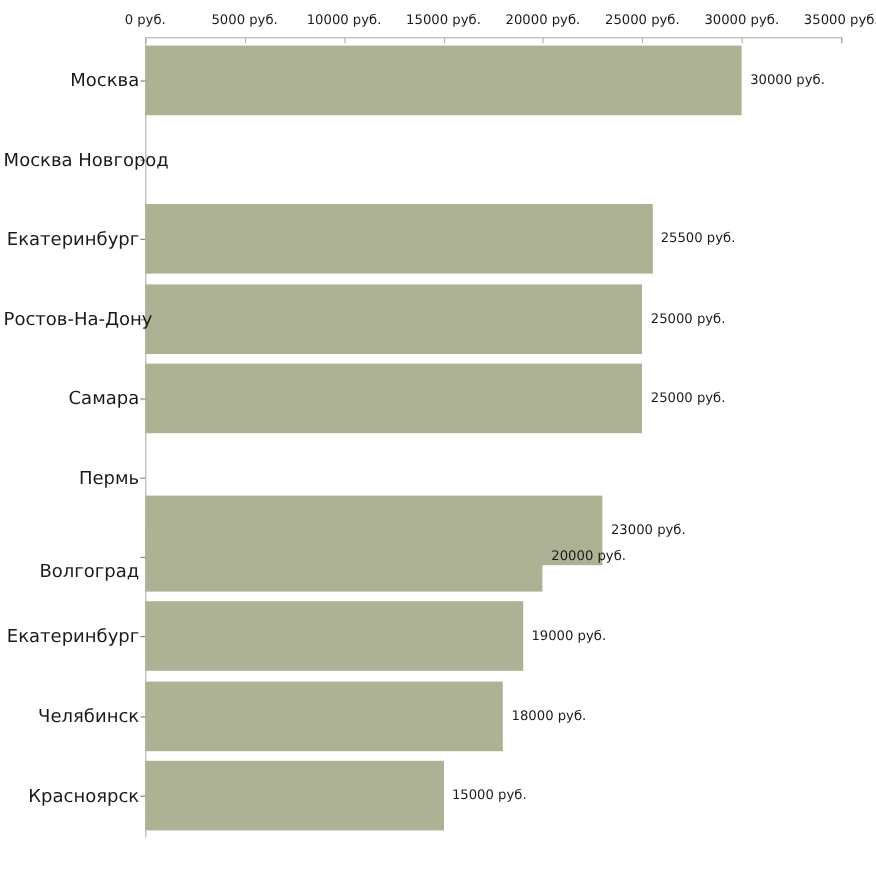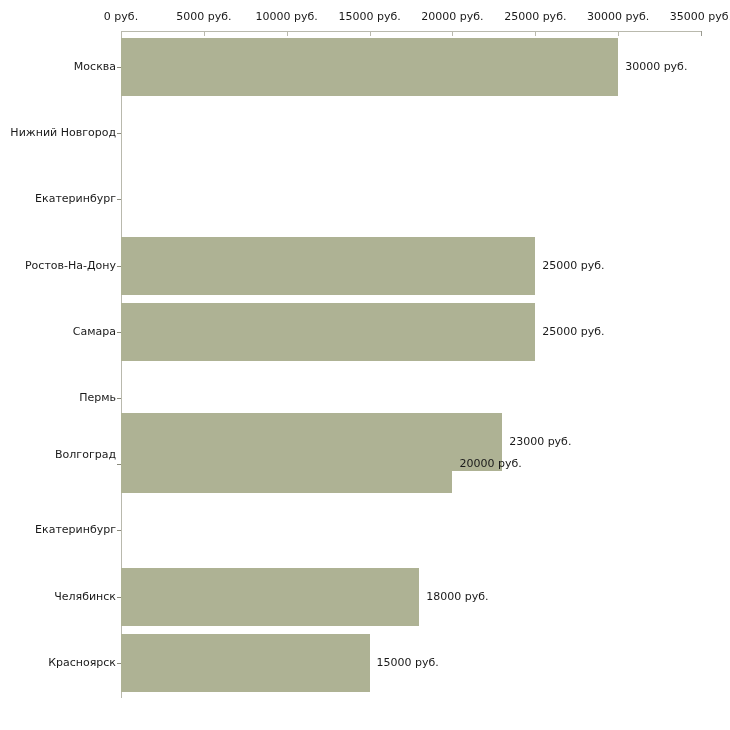--- a/index.html
+++ b/index.html
@@ -103,21 +103,21 @@
     white-space: nowrap;
     font-size: 11px;
     line-height: 12px;
     color: #1a1a1a;
     padding-left: 7px;
   }
   .cat-label {
     position: absolute;
     right: 735px;       
     white-space: nowrap;
-    font-size: 11px;
+    font-size: 15px;
     line-height: 12px;
     color: #1a1a1a;
     text-align: right;
     transform: translateY(-50%);
   }
 </style>
 </head>
 <body>
 
 <div id="chart-root">
@@ -146,21 +146,25 @@
   <div class="y-axis-line"></div>
 
   <div class="plot-area" id="plot-area">
       <div class="bar-row" style="top: 7px; width: 580px;">
         <div class="bar" style="width: 497.143px; background: rgb(174, 178, 148);"></div>
         <div class="bar-value" style="left: 497.143px;">30000 руб.</div>
       </div>
       <div class="y-tick" style="top: 36px;"></div>
       <div class="cat-label" style="right: auto; left: -118px; width: 113px; top: 36px;">Москва</div>
       <div class="y-tick" style="top: 102.2px;"></div>
-      <div class="cat-label" style="right: auto; left: -118px; width: 113px; top: 102.2px;">Нижний Новгород</div>
+      <div class="cat-label" style="right: auto; left: -118px; width: 113px; top: 102.2px;">Москва Новгород</div>
+      <div class="bar-row" style="top: 139.4px; width: 580px;">
+        <div class="bar" style="width: 422.571px; background: rgb(174, 178, 148);"></div>
+        <div class="bar-value" style="left: 422.571px;">25500 руб.</div>
+      </div>
       <div class="y-tick" style="top: 168.4px;"></div>
       <div class="cat-label" style="right: auto; left: -118px; width: 113px; top: 168.4px;">Екатеринбург</div>
       <div class="bar-row" style="top: 205.6px; width: 580px;">
         <div class="bar" style="width: 414.286px; background: rgb(174, 178, 148);"></div>
         <div class="bar-value" style="left: 414.286px;">25000 руб.</div>
       </div>
       <div class="y-tick" style="top: 234.6px;"></div>
       <div class="cat-label" style="right: auto; left: -118px; width: 113px; top: 234.6px;">Ростов-На-Дону</div>
       <div class="bar-row" style="top: 271.8px; width: 580px;">
         <div class="bar" style="width: 414.286px; background: rgb(174, 178, 148);"></div>
@@ -172,21 +176,25 @@
         <div class="bar" style="width: 381.143px; background: rgb(174, 178, 148);"></div>
         <div class="bar-value" style="left: 381.143px;">23000 руб.</div>
       </div>
       <div class="y-tick" style="top: 367px;"></div>
       <div class="cat-label" style="right: auto; left: -118px; width: 113px; top: 367px;">Пермь</div>
       <div class="bar-row" style="top: 404.2px; width: 580px;">
         <div class="bar" style="width: 331.429px; background: rgb(174, 178, 148);"></div>
         <div class="bar-value" style="left: 331.429px;">20000 руб.</div>
       </div>
       <div class="y-tick" style="top: 433.2px;"></div>
-      <div class="cat-label" style="right: auto; left: -118px; width: 113px; top: 424px;">Волгоград</div>
+      <div class="cat-label" style="right: auto; left: -118px; width: 113px; top: 445px;">Волгоград</div>
+      <div class="bar-row" style="top: 470.4px; width: 580px;">
+        <div class="bar" style="width: 314.857px; background: rgb(174, 178, 148);"></div>
+        <div class="bar-value" style="left: 314.857px;">19000 руб.</div>
+      </div>
       <div class="y-tick" style="top: 499.4px;"></div>
       <div class="cat-label" style="right: auto; left: -118px; width: 113px; top: 499.4px;">Екатеринбург</div>
       <div class="bar-row" style="top: 536.6px; width: 580px;">
         <div class="bar" style="width: 298.286px; background: rgb(174, 178, 148);"></div>
         <div class="bar-value" style="left: 298.286px;">18000 руб.</div>
       </div>
       <div class="y-tick" style="top: 565.6px;"></div>
       <div class="cat-label" style="right: auto; left: -118px; width: 113px; top: 565.6px;">Челябинск</div>
       <div class="bar-row" style="top: 602.8px; width: 580px;">
         <div class="bar" style="width: 248.571px; background: rgb(174, 178, 148);"></div>

